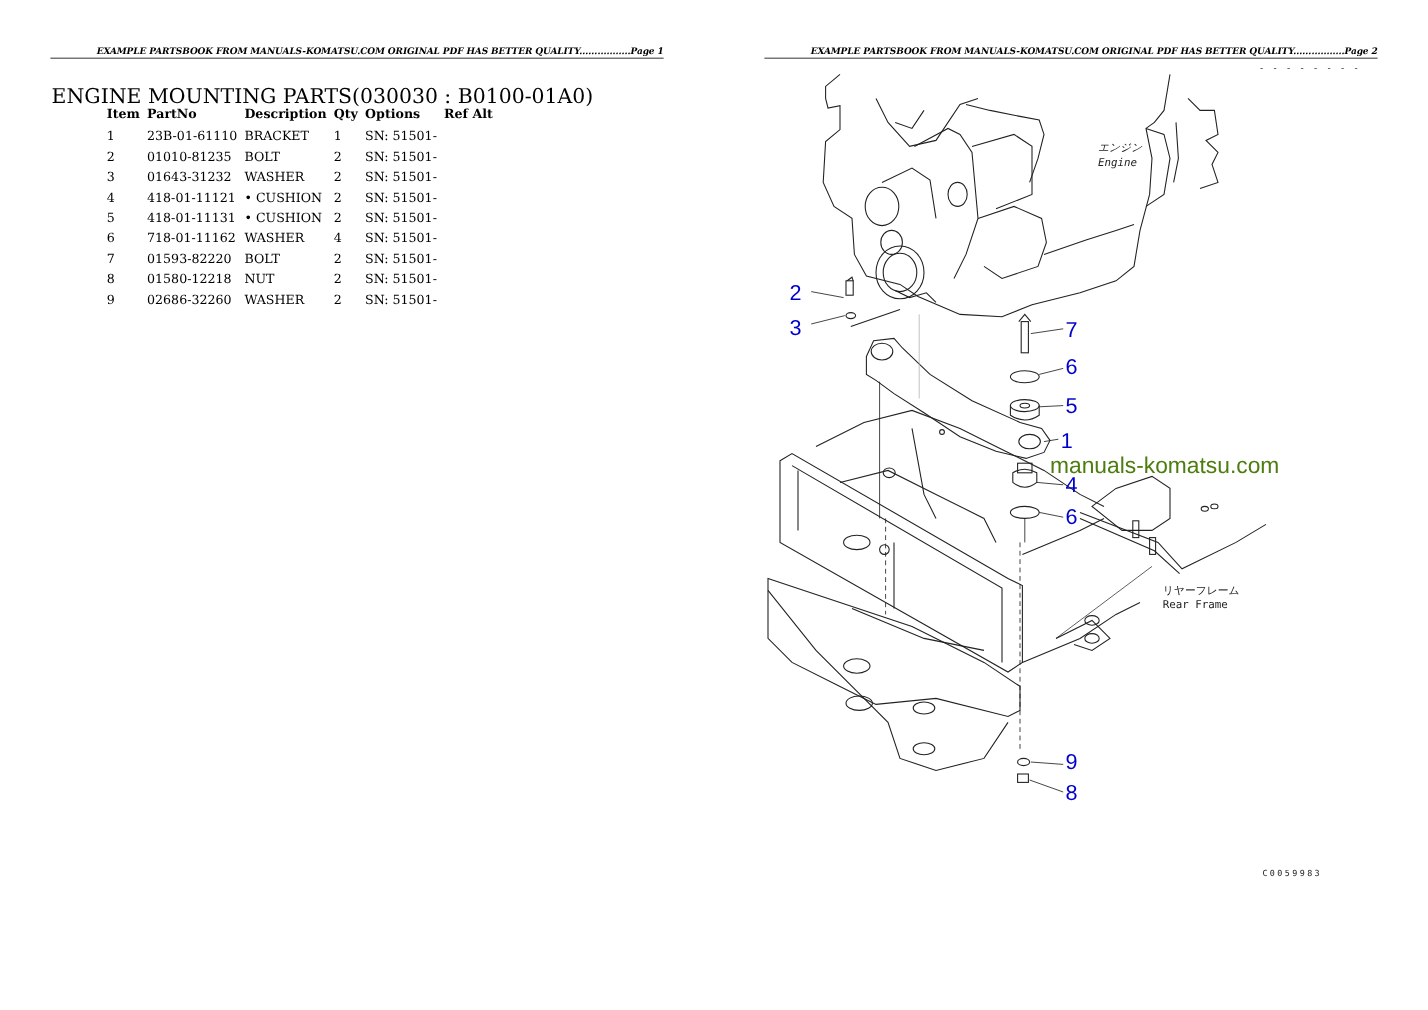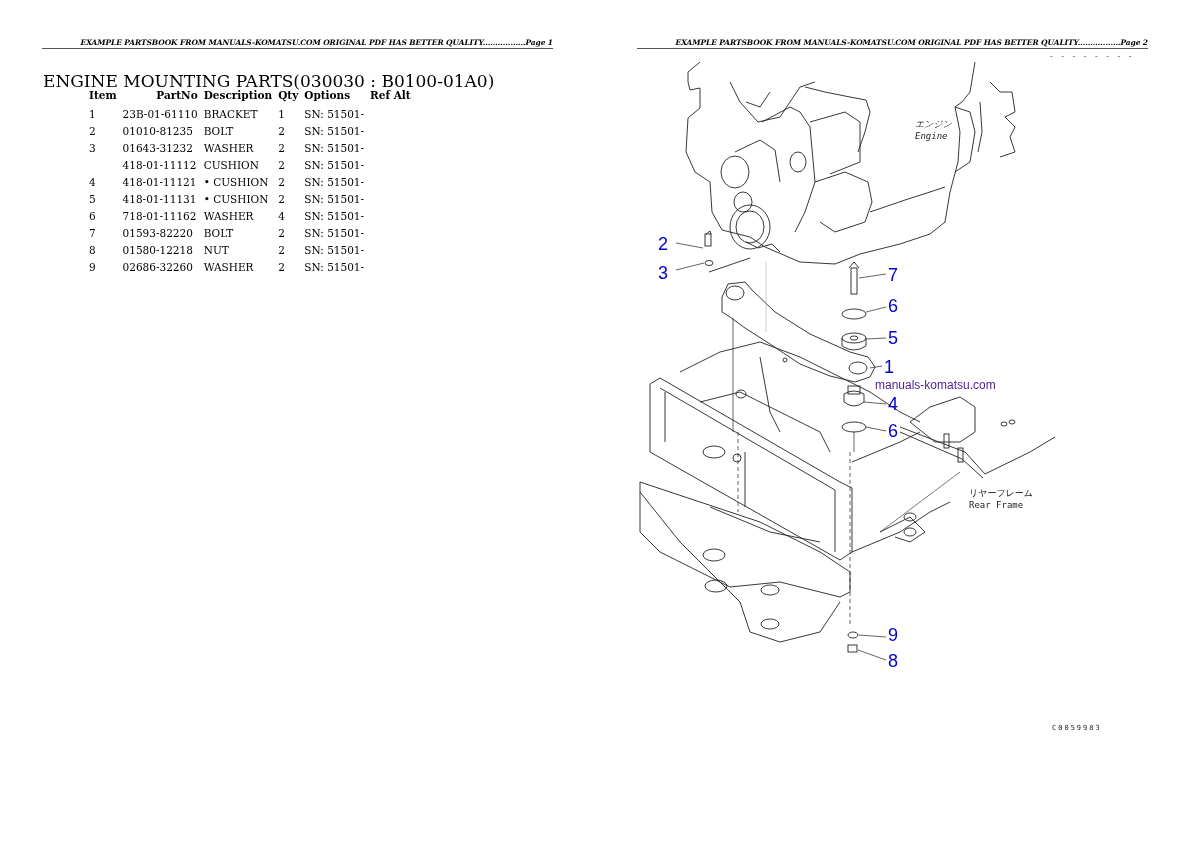--- a/index.html
+++ b/index.html
@@ -14,28 +14,28 @@
   .page-left .hdr { left:42px; width:511px; }
   .page-right .hdr { left:42px; width:511px; }
   .crumbs { position:absolute; left:43px; top:45px; font-size:11px; }
   .crumbs a { color:#0000ee; text-decoration:underline; cursor:pointer; }
   .subtitle { position:absolute; left:43px; top:59px; font-size:17px; }
   table.parts { position:absolute; left:43px; top:76px; border-collapse:collapse; font-size:10.5px;margin-left:40px; }
   table.parts th { font-weight:bold; padding:0 3px 3px 3px; text-align:left; height:14px; }
   table.parts td { padding:0 3px; height:17px; white-space:nowrap; vertical-align:middle; }
   table.parts th.c-item { padding-left:6px; width:24px; }
   table.parts td.c-item { padding-left:6px; }
-  table.parts th.c-part { text-align:right; }
+  table.parts th.c-part { text-align:left; }
   .diagram { position:absolute; left:0; top:0; width:595px; height:842px; }
   .dots { position:absolute; left:455px; top:40px; font-size:8px; letter-spacing:3px; color:#333; }
   .code { position:absolute; left:457px; top:712px; font-family:"DejaVu Sans Mono", monospace;
           font-size:7px; letter-spacing:2px; color:#222; }
   .callout { position:absolute; font-family:"Liberation Sans", sans-serif; font-size:18px; color:#0000cc; }
   .watermark { position:absolute; left:280px; top:366px; font-family:"Liberation Sans", sans-serif;
-               font-size:12px; color:#4c1d95; }
+               font-size:19px; color:#4d7c0f; }
   .jlabel { position:absolute; font-family:"DejaVu Sans Mono", monospace; font-size:9px; color:#222; line-height:12px; }
 </style>
 </head>
 <body>
 
 <div class="page page-left">
   <div class="hdr">EXAMPLE PARTSBOOK FROM MANUALS-KOMATSU.COM ORIGINAL PDF HAS BETTER QUALITY.................Page 1</div>
   <div class="subtitle">ENGINE MOUNTING PARTS(030030 : B0100-01A0)</div>
 
   <table class="parts">
@@ -63,28 +63,20 @@
         <td>01010-81235</td>
         <td>BOLT</td>
         <td>2</td>
         <td>SN: 51501-</td>
         <td></td>
       </tr>
       <tr>
         <td class="c-item">3</td>
         <td>01643-31232</td>
         <td>WASHER</td>
-        <td>2</td>
-        <td>SN: 51501-</td>
-        <td></td>
-      </tr>
-      <tr>
-        <td class="c-item"></td>
-        <td>418-01-11112</td>
-        <td>CUSHION</td>
         <td>2</td>
         <td>SN: 51501-</td>
         <td></td>
       </tr>
       <tr>
         <td class="c-item">4</td>
         <td>418-01-11121</td>
         <td>• CUSHION</td>
         <td>2</td>
         <td>SN: 51501-</td>

